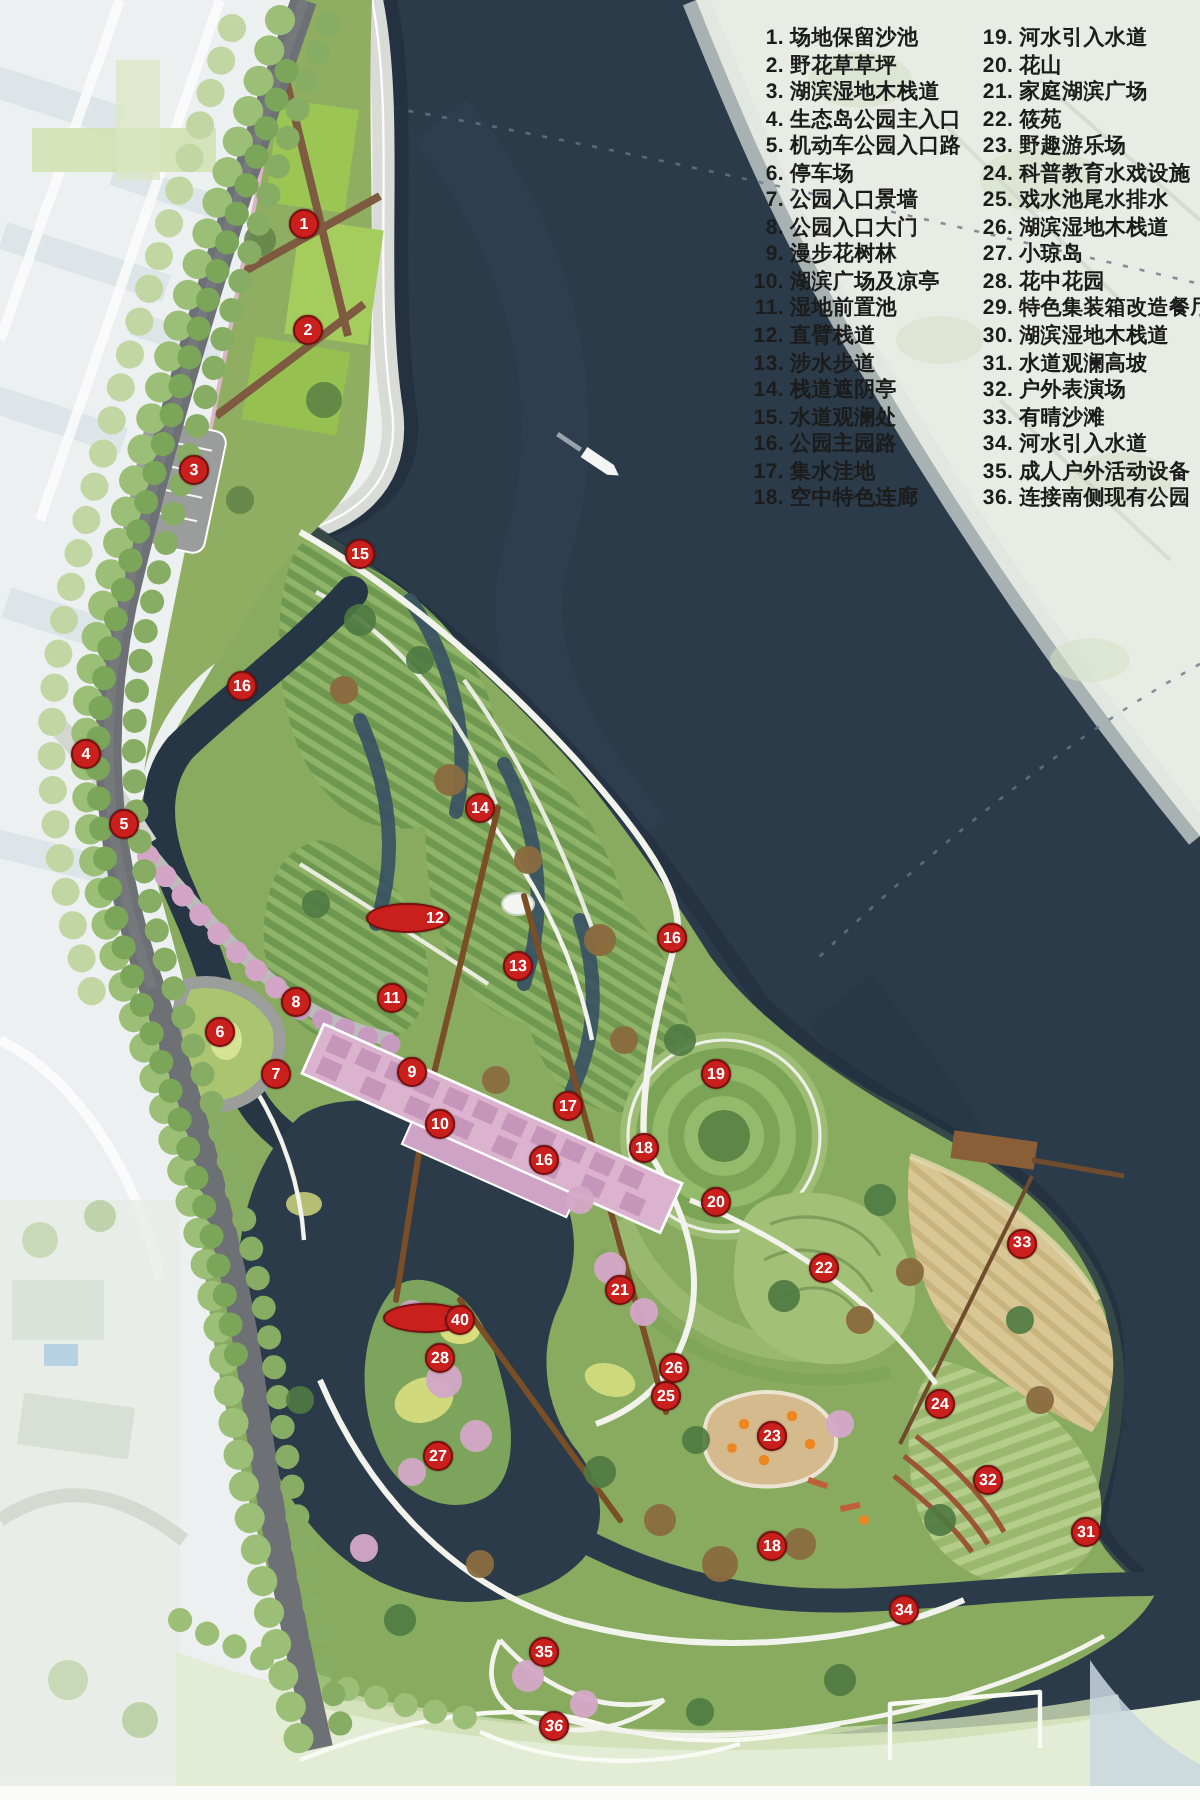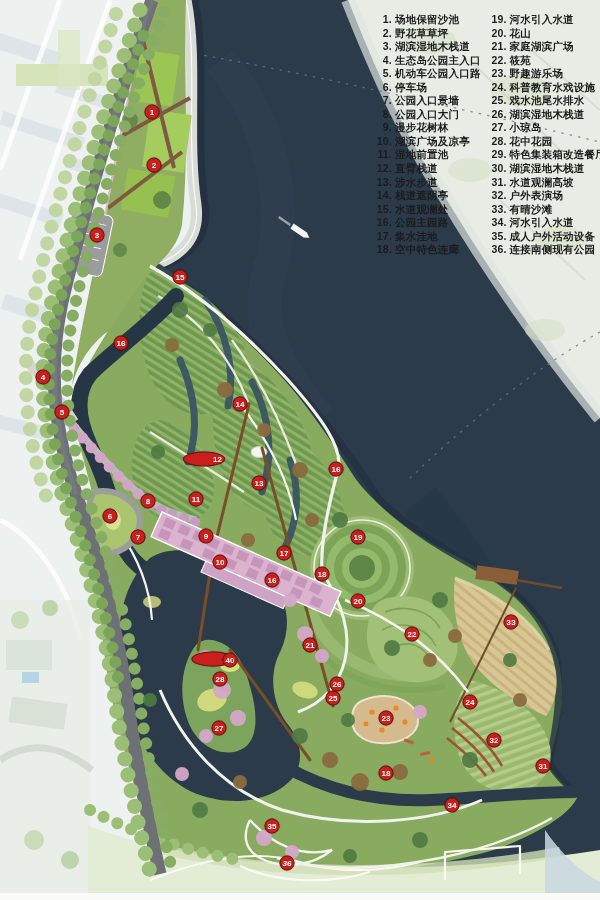--- a/index.html
+++ b/index.html
@@ -567,16 +567,16 @@
       <div class="marker" style="left: 333px; top: 698px;">25</div>
       <div class="marker" style="left: 470px; top: 702px;">24</div>
       <div class="marker" style="left: 301px; top: 684px; margin-left: 36px;">26</div>
       <div class="marker" style="left: 386px; top: 718px;">23</div>
       <div class="marker" style="left: 219px; top: 728px;">27</div>
       <div class="marker" style="left: 494px; top: 740px;">32</div>
       <div class="marker" style="left: 543px; top: 766px;">31</div>
       <div class="marker" style="left: 386px; top: 773px;">18</div>
       <div class="marker" style="left: 452px; top: 805px;">34</div>
       <div class="marker" style="left: 272px; top: 826px;">35</div>
-      <div class="marker" style="left: 287px; top: 863px; font-style: italic;">36</div>
+      <div class="marker" style="left: 277px; top: 863px; font-style: italic;">36</div>
     </div>
 
 </div>
 
 </body></html>

